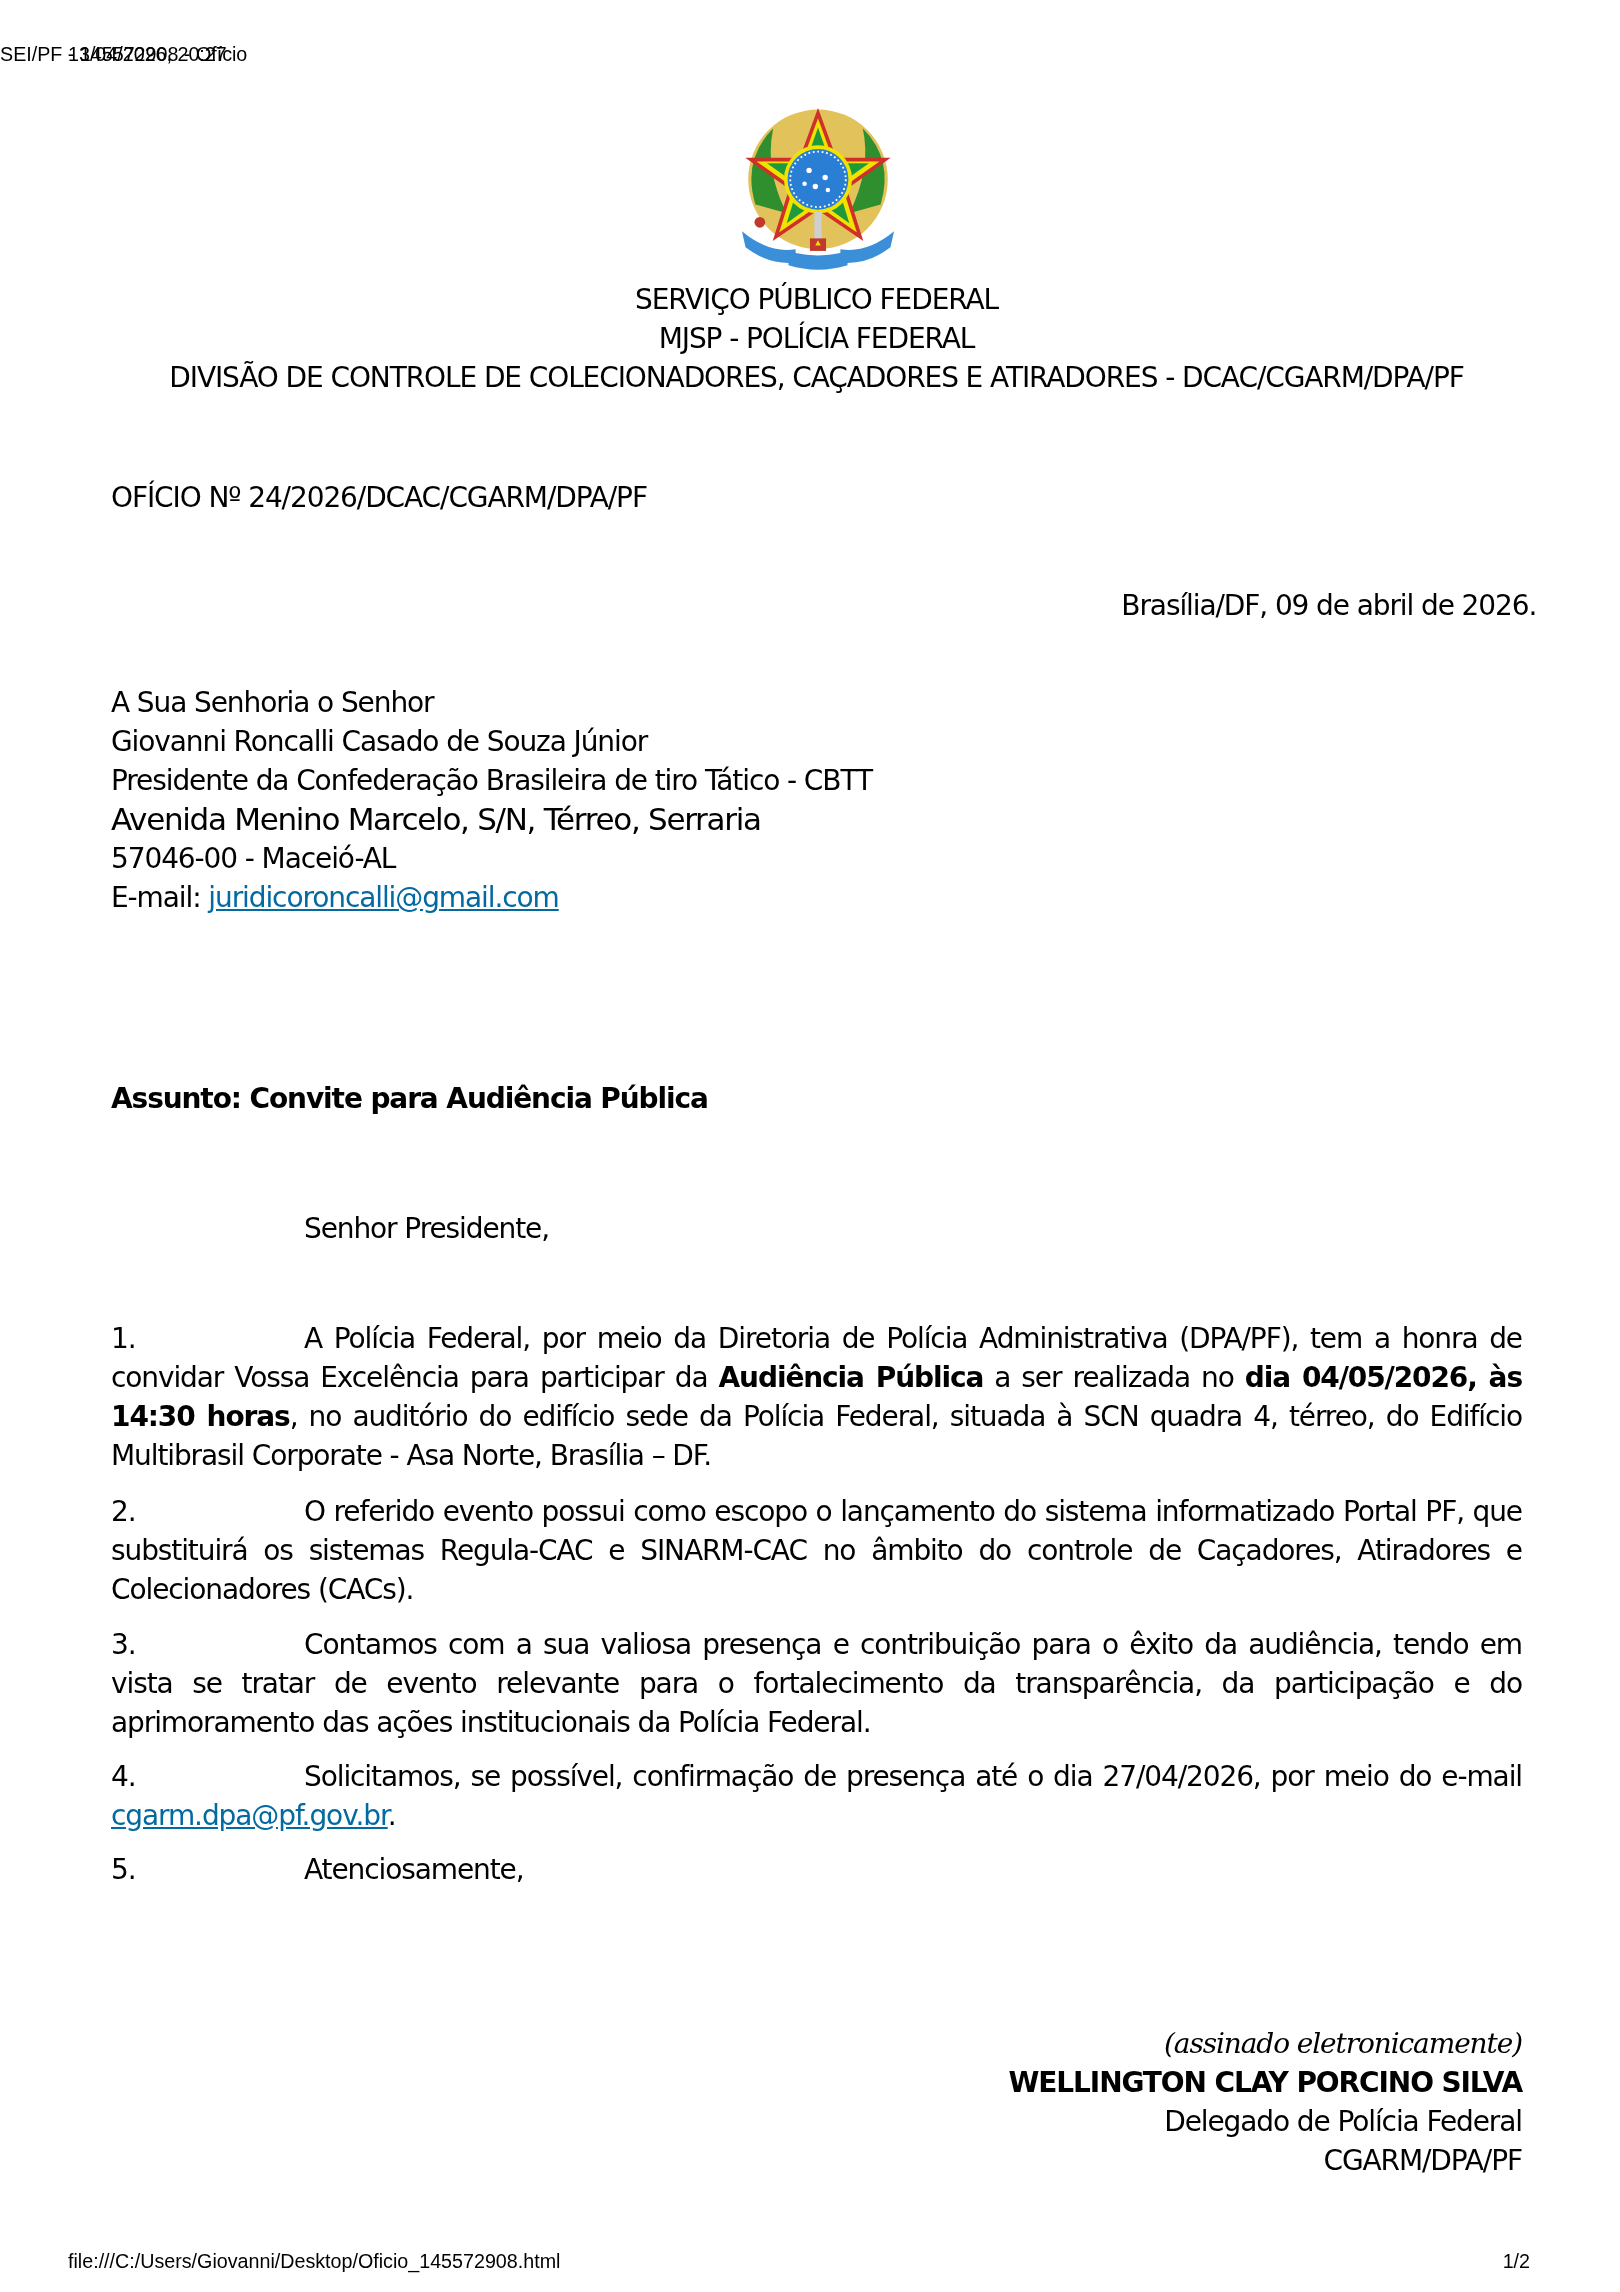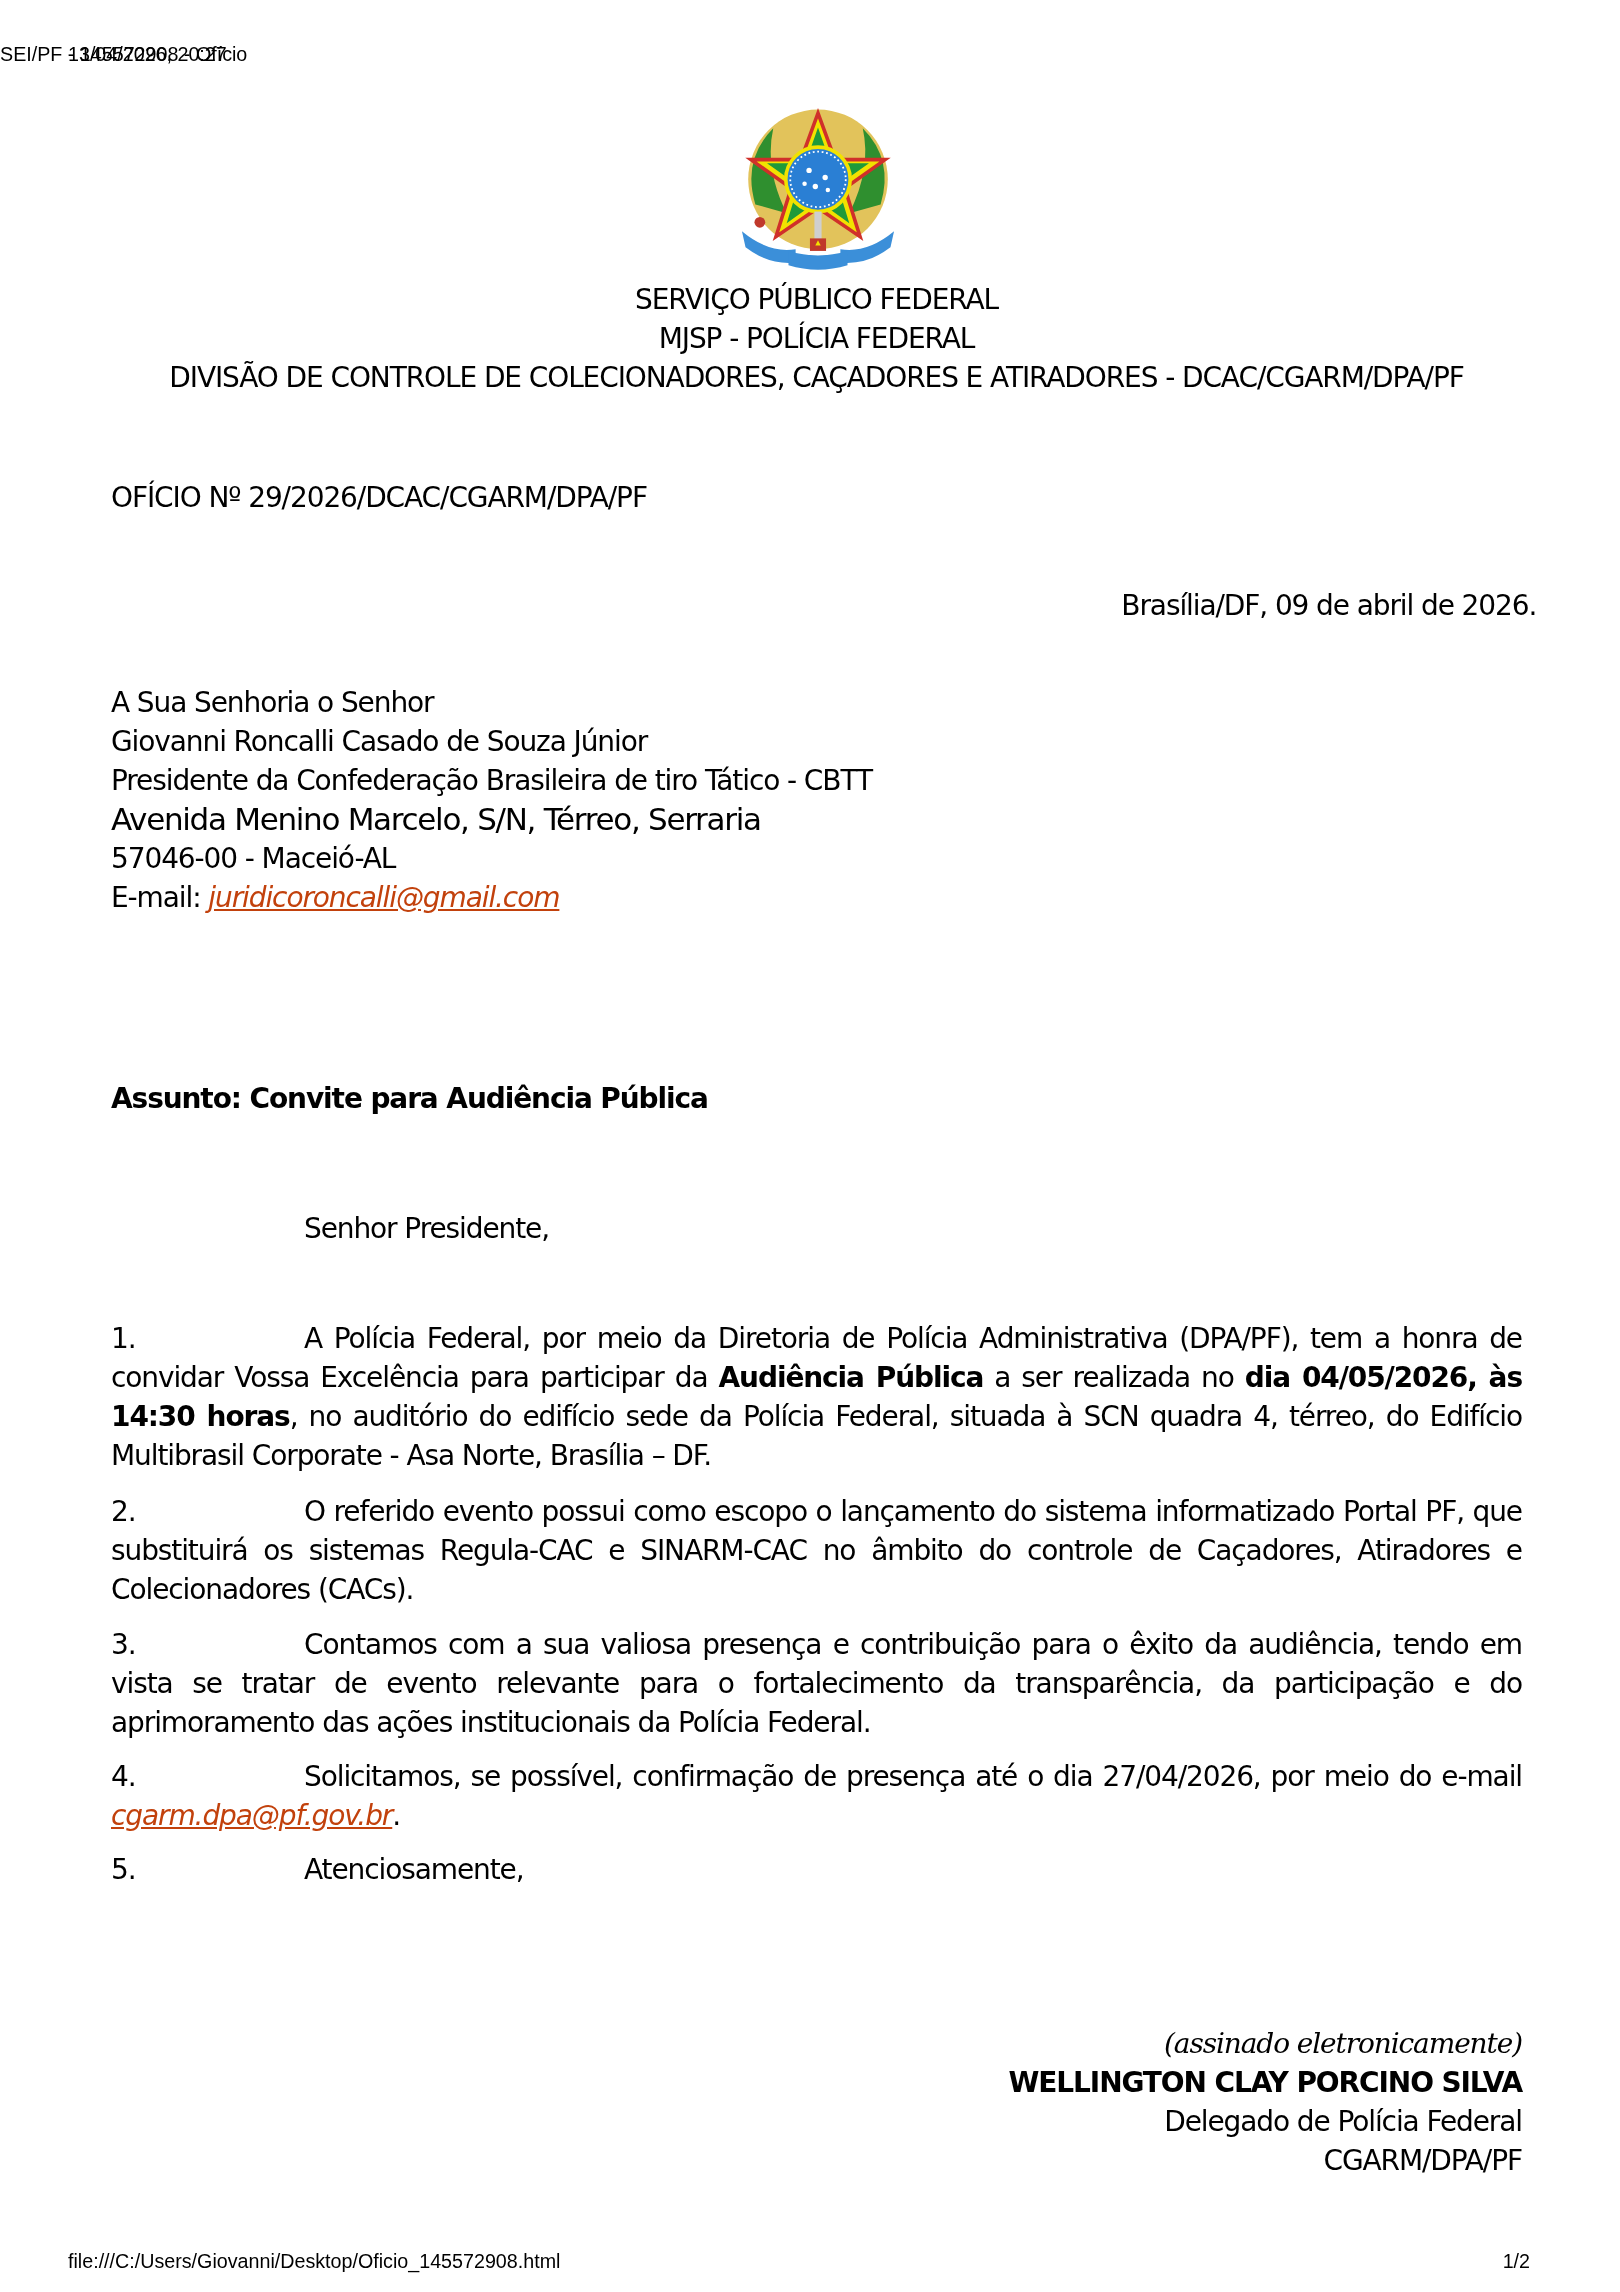--- a/index.html
+++ b/index.html
@@ -27,21 +27,21 @@
   }
   .heading { position: absolute; left: 0; width: 1411px; text-align: center; }
   .heading div { height: 39px; }
 
   .oficio-num { position: absolute; top: 478px; left: 0; }
   .date-line { position: absolute; top: 586px; right: 0; text-align: right; }
 
   .recipient { position: absolute; top: 683px; left: 0; }
   .recipient .line { height: 39px; }
   .recipient .line.big { font-size: 31px; letter-spacing: -1.3px; }
-  a.link { color: #c2410c; text-decoration: underline; font-style: italic; }
+  a.link { color: #0369a1; text-decoration: underline; }
 
   .subject { position: absolute; top: 1079px; left: 0; font-weight: bold; }
   .salutation { position: absolute; top: 1209px; left: 193px; }
 
   .para {
     position: absolute; left: 0; width: 1411px; text-align: justify;
     text-align-last: left;
   }
   .para .num { display: inline-block; width: 193px; }
   .para b { font-weight: bold; }
@@ -92,21 +92,21 @@
     <path d="M180 150 Q150 175 120 170 L120 185 Q150 188 176 168 Z" fill="#3b8fd9"></path>
     <path d="M62 172 Q95 182 128 172 L128 188 Q95 198 62 188 Z" fill="#3b8fd9"></path>
   </svg>
 
   <div class="heading" style="top:280px;">
     <div>SERVIÇO PÚBLICO FEDERAL</div>
     <div>MJSP - POLÍCIA FEDERAL</div>
     <div>DIVISÃO DE CONTROLE DE COLECIONADORES, CAÇADORES E ATIRADORES - DCAC/CGARM/DPA/PF</div>
   </div>
 
-  <div class="oficio-num">OFÍCIO Nº 29/2026/DCAC/CGARM/DPA/PF</div>
+  <div class="oficio-num">OFÍCIO Nº 24/2026/DCAC/CGARM/DPA/PF</div>
   <div class="date-line" style="right:-14.3px;">Brasília/DF, 09 de abril de 2026.</div>
 
   <div class="recipient">
     <div class="line">A Sua Senhoria o Senhor</div>
     <div class="line">Giovanni Roncalli Casado de Souza Júnior</div>
     <div class="line">Presidente da Confederação Brasileira de tiro Tático - CBTT</div>
     <div class="line big">Avenida Menino Marcelo, S/N, Térreo, Serraria</div>
     <div class="line">57046-00 - Maceió-AL</div>
     <div class="line">
       <span>E-mail: </span><a class="link" href="#">juridicoroncalli@gmail.com</a>

